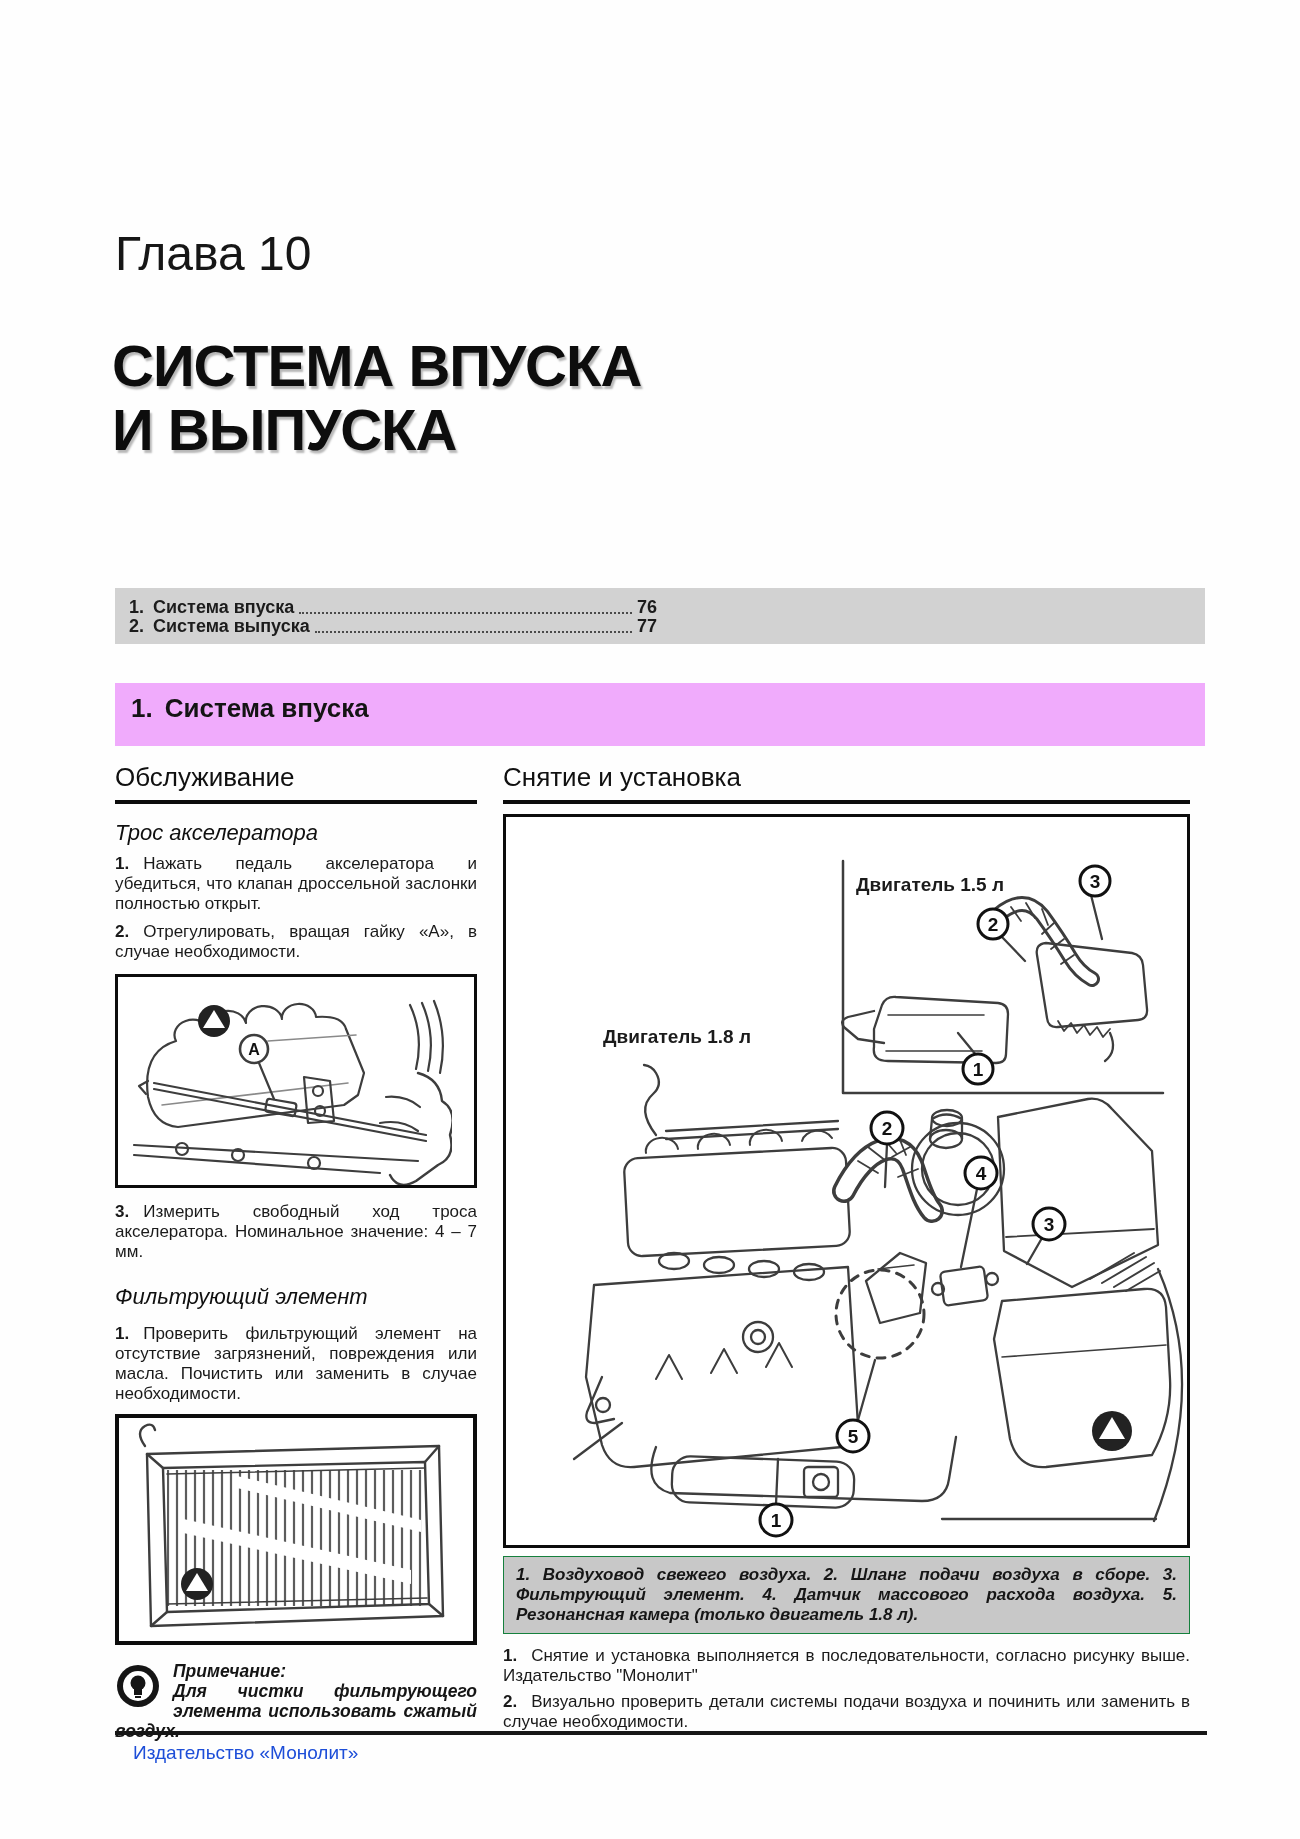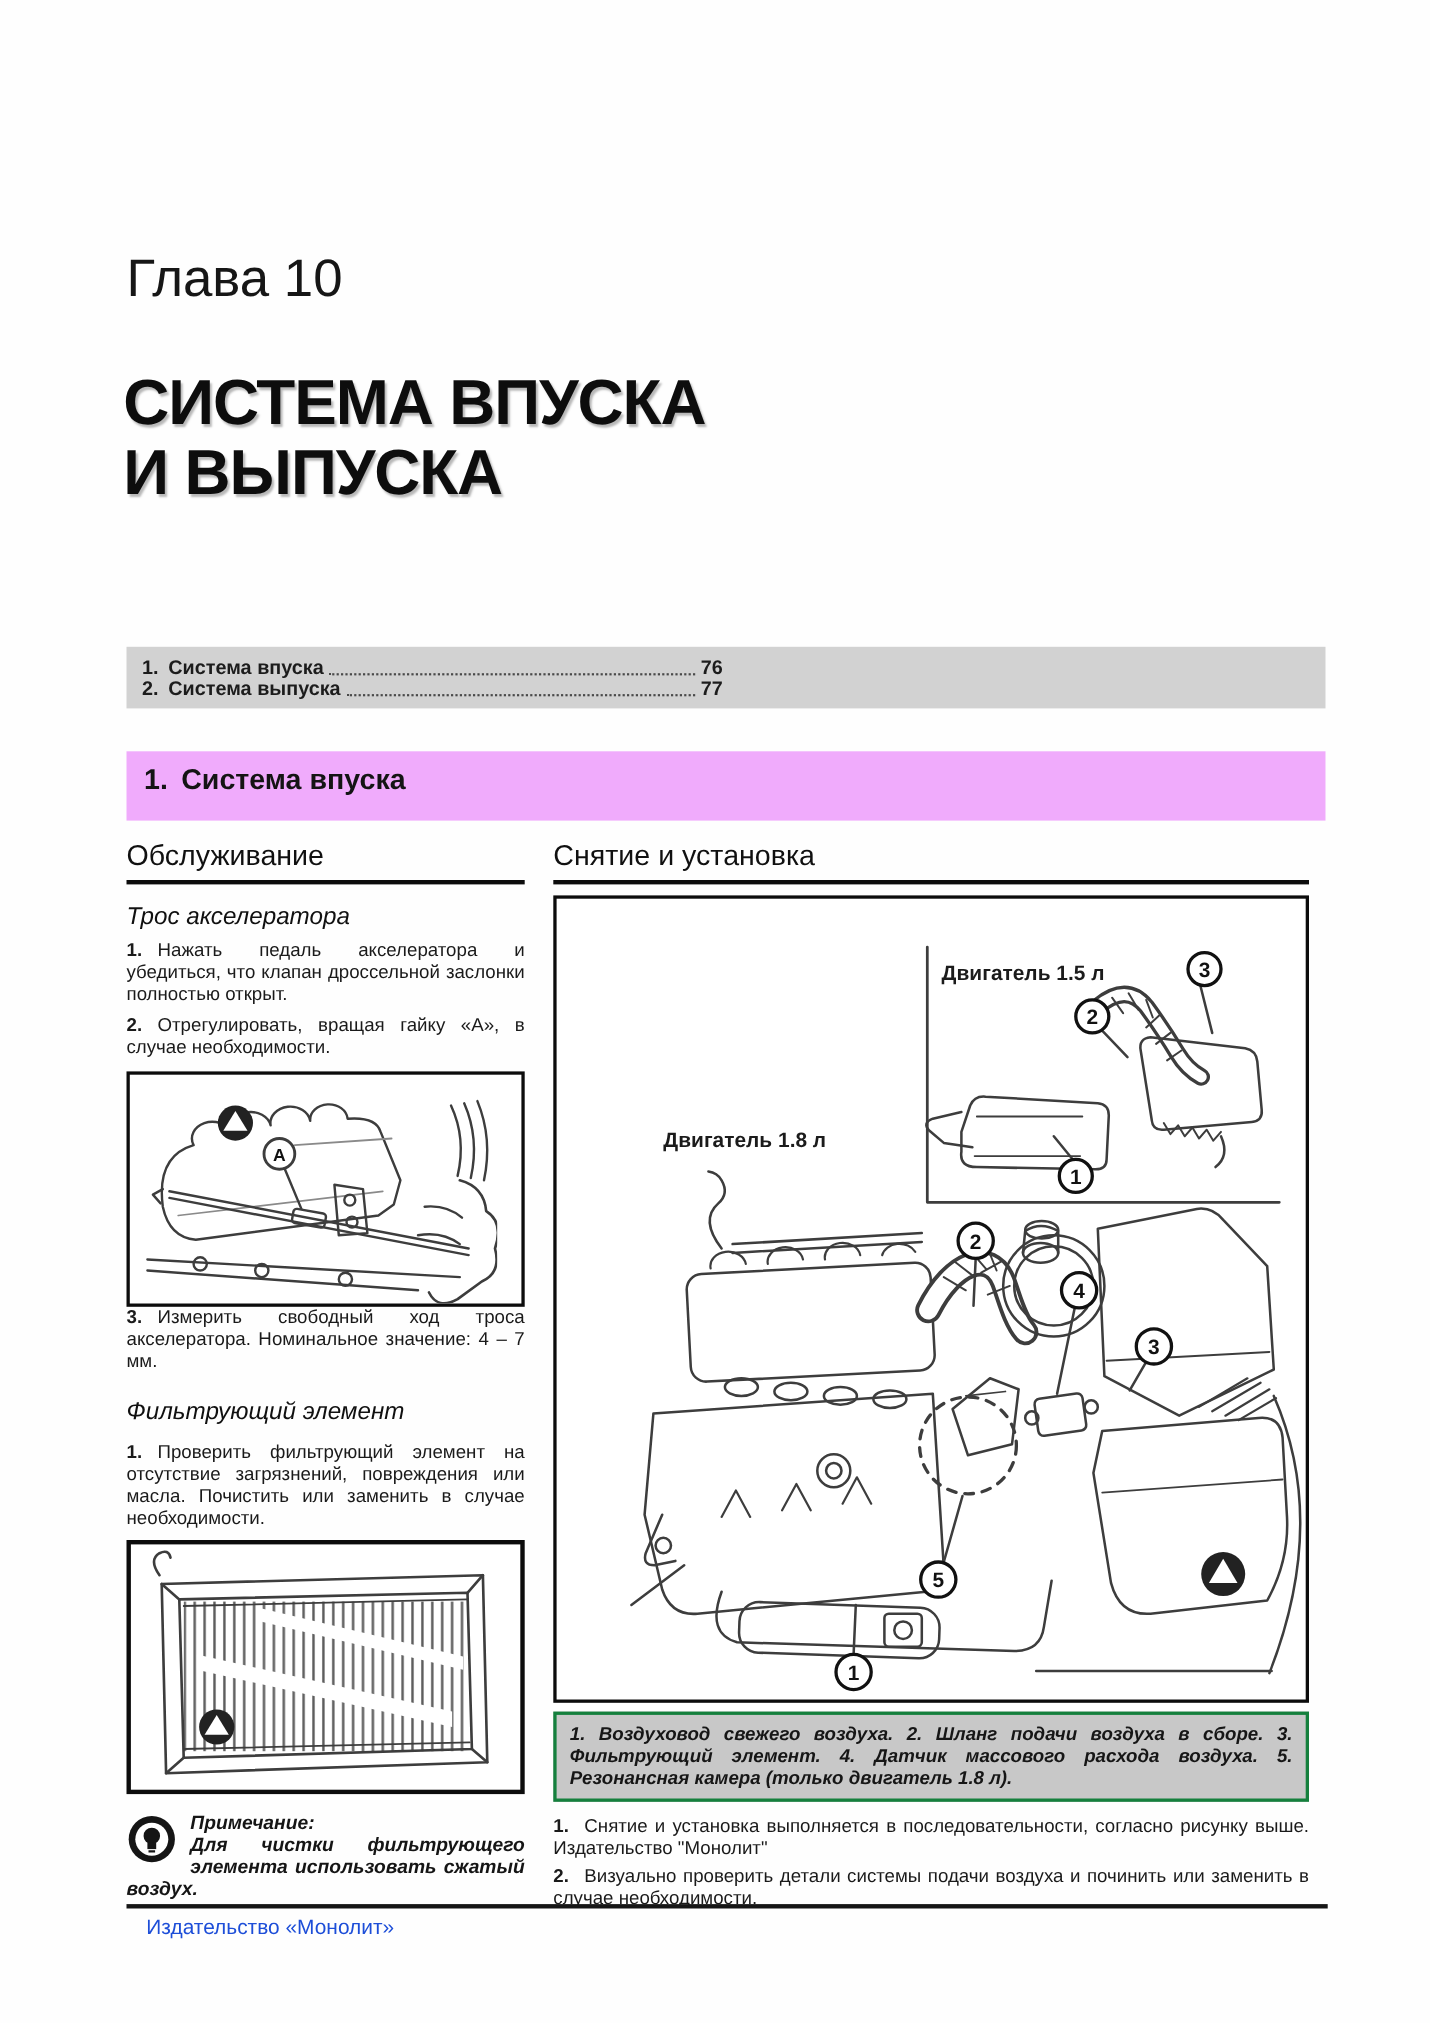--- a/index.html
+++ b/index.html
@@ -29,21 +29,21 @@
   .step b{margin-right:14px;}
   .fig{margin:12px 0 0 0;background:#fff;}
   .fig1{border:3px solid #0c0c0c;}
   .fig2{margin-top:10px;border:4px solid #0c0c0c;}
   .fig svg{display:block;}
   .note{margin-top:16px;}
   .note-icon{float:left;margin:2px 12px 2px 0;}
   .note-p{margin:0;font-size:17.5px;line-height:20px;font-style:italic;font-weight:bold;text-align:justify;color:#151515;}
   .figbox{margin-top:10px;border:3px solid #0c0c0c;background:#fff;}
   .figbox svg{display:block;}
-  .caption{margin-top:8px;border:3px solid #15803d;background:#c8c8c8;box-sizing:border-box;
+  .caption{margin-top:8px;border:1px solid #15803d;background:#c8c8c8;box-sizing:border-box;
            padding:8px 12px;font-size:17px;line-height:20px;font-style:italic;font-weight:bold;
            text-align:justify;color:#161616;}
   .caption b{font-style:italic;}
   .rsteps .step{margin-top:6px;}
   .rsteps{margin-top:12px;}
   .footrule{position:absolute;left:115px;top:1731px;width:1092px;height:4px;background:#161616;}
   .footer{position:absolute;left:133px;top:1742px;font-size:19px;color:#1d4ed8;}
   .dlabel{font:bold 19px "Liberation Sans", sans-serif;fill:#1b1b1b;}
   .cnum{font:bold 19px "Liberation Sans", sans-serif;fill:#111;text-anchor:middle;}
   .anum{font:bold 16px "Liberation Sans", sans-serif;fill:#111;text-anchor:middle;}
@@ -113,21 +113,21 @@
           <path d="M141 86 L156 122"></path>
         </g>
         <g>
           <circle cx="96" cy="44" r="16" fill="#222"></circle>
           <path d="M96 33 l11 18 h-22 z" fill="#fff"></path>
         </g>
         <text class="anum" x="136" y="78">A</text>
       </svg>
     </figure>
 
-    <p class="step" style="margin-top:0"><b>3.</b><span>Измерить свободный ход троса акселератора. Номинальное значение: 4 – 7 мм.</span></p>
+    <p class="step" style="margin-top:14px"><b>3.</b><span>Измерить свободный ход троса акселератора. Номинальное значение: 4 – 7 мм.</span></p>
 
     <h3 style="margin-top:22px">Фильтрующий элемент</h3>
 
     <p class="step" style="margin-top:14px"><b>1.</b><span>Проверить фильтрующий элемент на отсутствие загрязнений, повреждения или масла. Почистить или заменить в случае необходимости.</span></p>
 
     <figure class="fig fig2">
       <svg viewBox="0 0 333 223" width="333" height="223">
         <defs>
           <pattern id="pl" width="9" height="10" patternUnits="userSpaceOnUse">
             <path d="M4 0 V10" stroke="#5c5c5c" stroke-width="2.2"></path>

